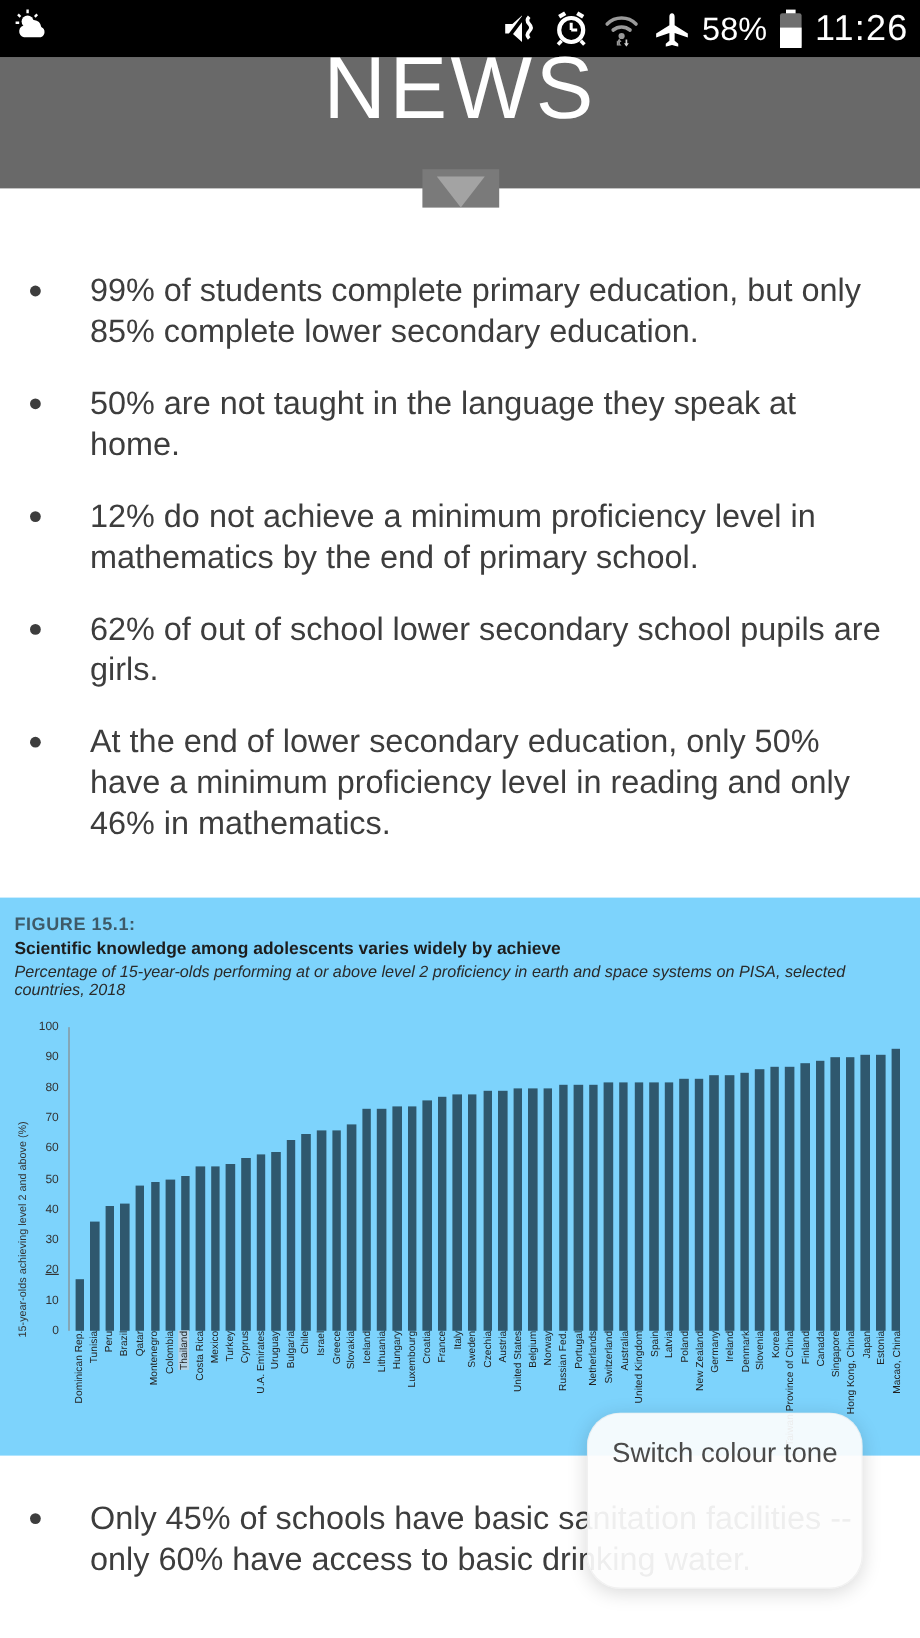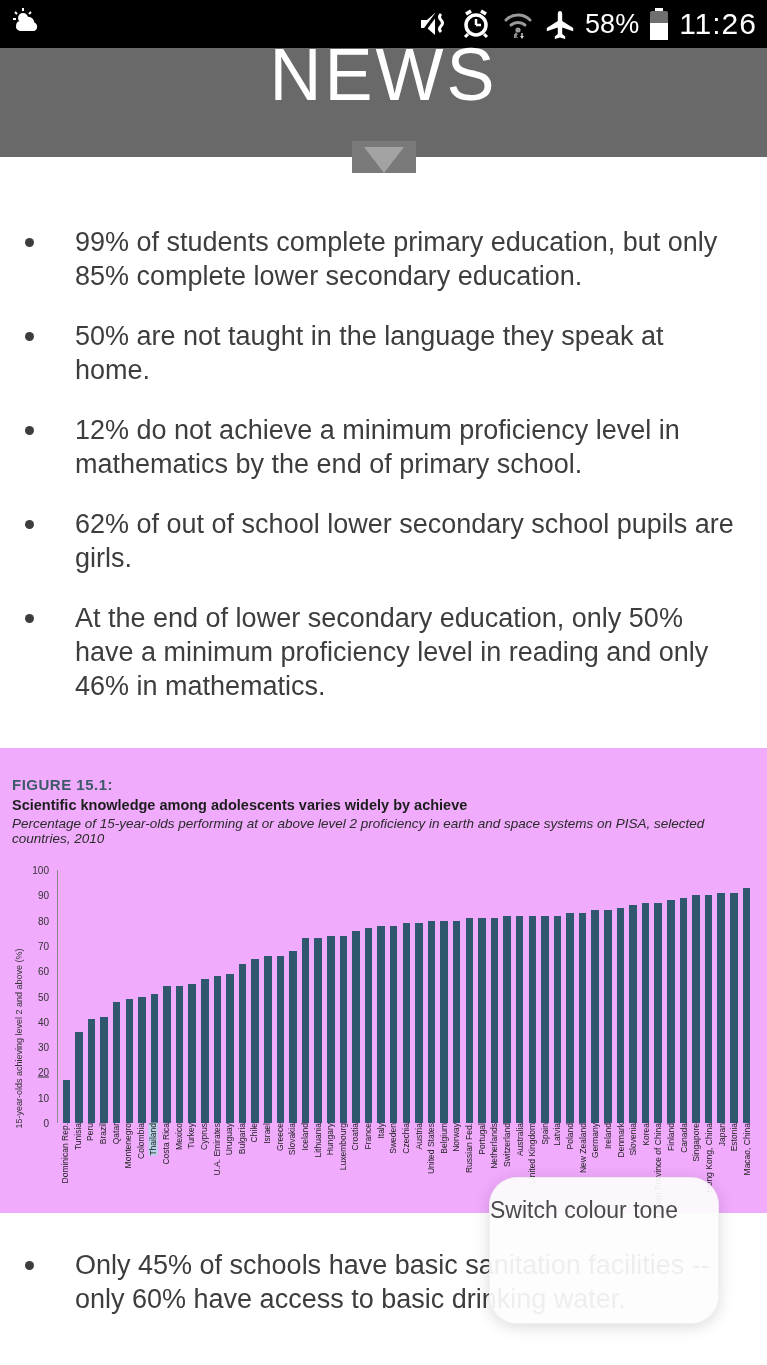--- a/index.html
+++ b/index.html
@@ -25,21 +25,21 @@
     border-top:26px solid #a3a3a3; margin-top:6px; }
 
   
   .bullets { position:absolute; top:225px; left:0; width:767px; list-style:none; }
   .bullets li, .bottom-bullets li { position:relative; padding-left:75px; padding-right:30px;
     font-size:27px; line-height:34px; color:#3d3d3d; margin-bottom:26px; }
   .bullets li::before, .bottom-bullets li::before { content:""; position:absolute; left:25px; top:13px;
     width:9px; height:9px; border-radius:50%; background:#3d3d3d; }
 
   
-  .figure { position:absolute; top:748px; left:0; width:767px; height:465px; background:#f0abfc; padding:28px 10px 0 12px; }
+  .figure { position:absolute; top:748px; left:0; width:767px; height:465px; background:#7dd3fc; padding:14px 10px 0 12px; }
   .fig-label { color:#3e5a68; font-weight:bold; font-size:15px; letter-spacing:0.5px; }
   .fig-title { color:#1d1d1d; font-weight:bold; font-size:14.5px; margin-top:4px; font-stretch:condensed; }
   .fig-subtitle { color:#2a2a2a; font-style:italic; font-size:13.5px; margin-top:3px; font-stretch:condensed; }
 
   .chart { position:relative; margin-top:24px; margin-left:45px; margin-right:4px; }
   .ylabel { position:absolute; left:-43px; top:50%; transform:translateY(-50%) rotate(180deg);
     writing-mode:vertical-rl; font-size:9px; color:#333; height:253px; text-align:center; }
   .y-axis { position:absolute; left:-34px; top:0; width:26px; height:253px; }
   .ytick { position:absolute; right:0; font-size:10px; color:#333; transform:translateY(50%); }
   .plot { display:flex; align-items:flex-end; height:253px; border-left:1px solid #8a8a8a; padding-left:2px; }
@@ -50,21 +50,21 @@
   .xlab { writing-mode:vertical-rl; transform:rotate(180deg); font-size:8.5px; color:#222;
     white-space:nowrap; line-height:1; font-stretch:condensed; }
   .xlab.hl { background:#b5d2e6; }
 
   
   .bottom-bullets { position:absolute; top:1248px; left:0; width:767px; list-style:none; }
 
   
   .popup { position:absolute; left:489px; top:1177px; width:230px; height:147px;
     background:rgba(253,253,253,0.92); border:1px solid rgba(0,0,0,0.05); border-radius:28px;
-    box-shadow:0 3px 16px rgba(0,0,0,0.15); z-index:20; text-align:left; }
+    box-shadow:0 3px 16px rgba(0,0,0,0.15); z-index:20; text-align:center; }
   .popup-label { font-size:23px; color:#4a4a4a; margin-top:19px; }
   .toggle { position:relative; width:168px; height:50px; background:#48484a; border-radius:25px;
     margin:15px auto 0; }
   .toggle-knob { position:absolute; left:-2px; top:-3px; width:56px; height:56px; border-radius:50%;
     background:#fdfdfd; box-shadow:1px 2px 5px rgba(0,0,0,0.35); }
   .toggle-label { position:absolute; left:58px; right:10px; top:0; height:50px; display:flex;
     align-items:center; justify-content:center; color:#fff; font-weight:bold; font-size:20px; letter-spacing:1px; }
 </style>
 </head>
 <body>
@@ -147,21 +147,21 @@
   <li>99% of students complete primary education, but only 85% complete lower secondary education.</li>
   <li>50% are not taught in the language they speak at home.</li>
   <li>12% do not achieve a minimum proficiency level in mathematics by the end of primary school.</li>
   <li>62% of out of school lower secondary school pupils are girls.</li>
   <li>At the end of lower secondary education, only 50% have a minimum proficiency level in reading and only 46% in mathematics.</li>
 </ul>
 
 <div class="figure">
   <div class="fig-label">FIGURE 15.1:</div>
   <div class="fig-title">Scientific knowledge among adolescents varies widely by achieve</div>
-  <div class="fig-subtitle">Percentage of 15-year-olds performing at or above level 2 proficiency in earth and space systems on PISA, selected countries, 2010</div>
+  <div class="fig-subtitle">Percentage of 15-year-olds performing at or above level 2 proficiency in earth and space systems on PISA, selected countries, 2018</div>
 
   <div class="chart">
     <div class="ylabel">15-year-olds achieving level 2 and above (%)</div>
     <div class="y-axis">
         <span class="ytick" style="bottom: 0%;">0</span>
         <span class="ytick" style="bottom: 10%;">10</span>
         <span class="ytick" style="bottom: 20%; text-decoration: underline;">20</span>
         <span class="ytick" style="bottom: 30%;">30</span>
         <span class="ytick" style="bottom: 40%;">40</span>
         <span class="ytick" style="bottom: 50%;">50</span>

